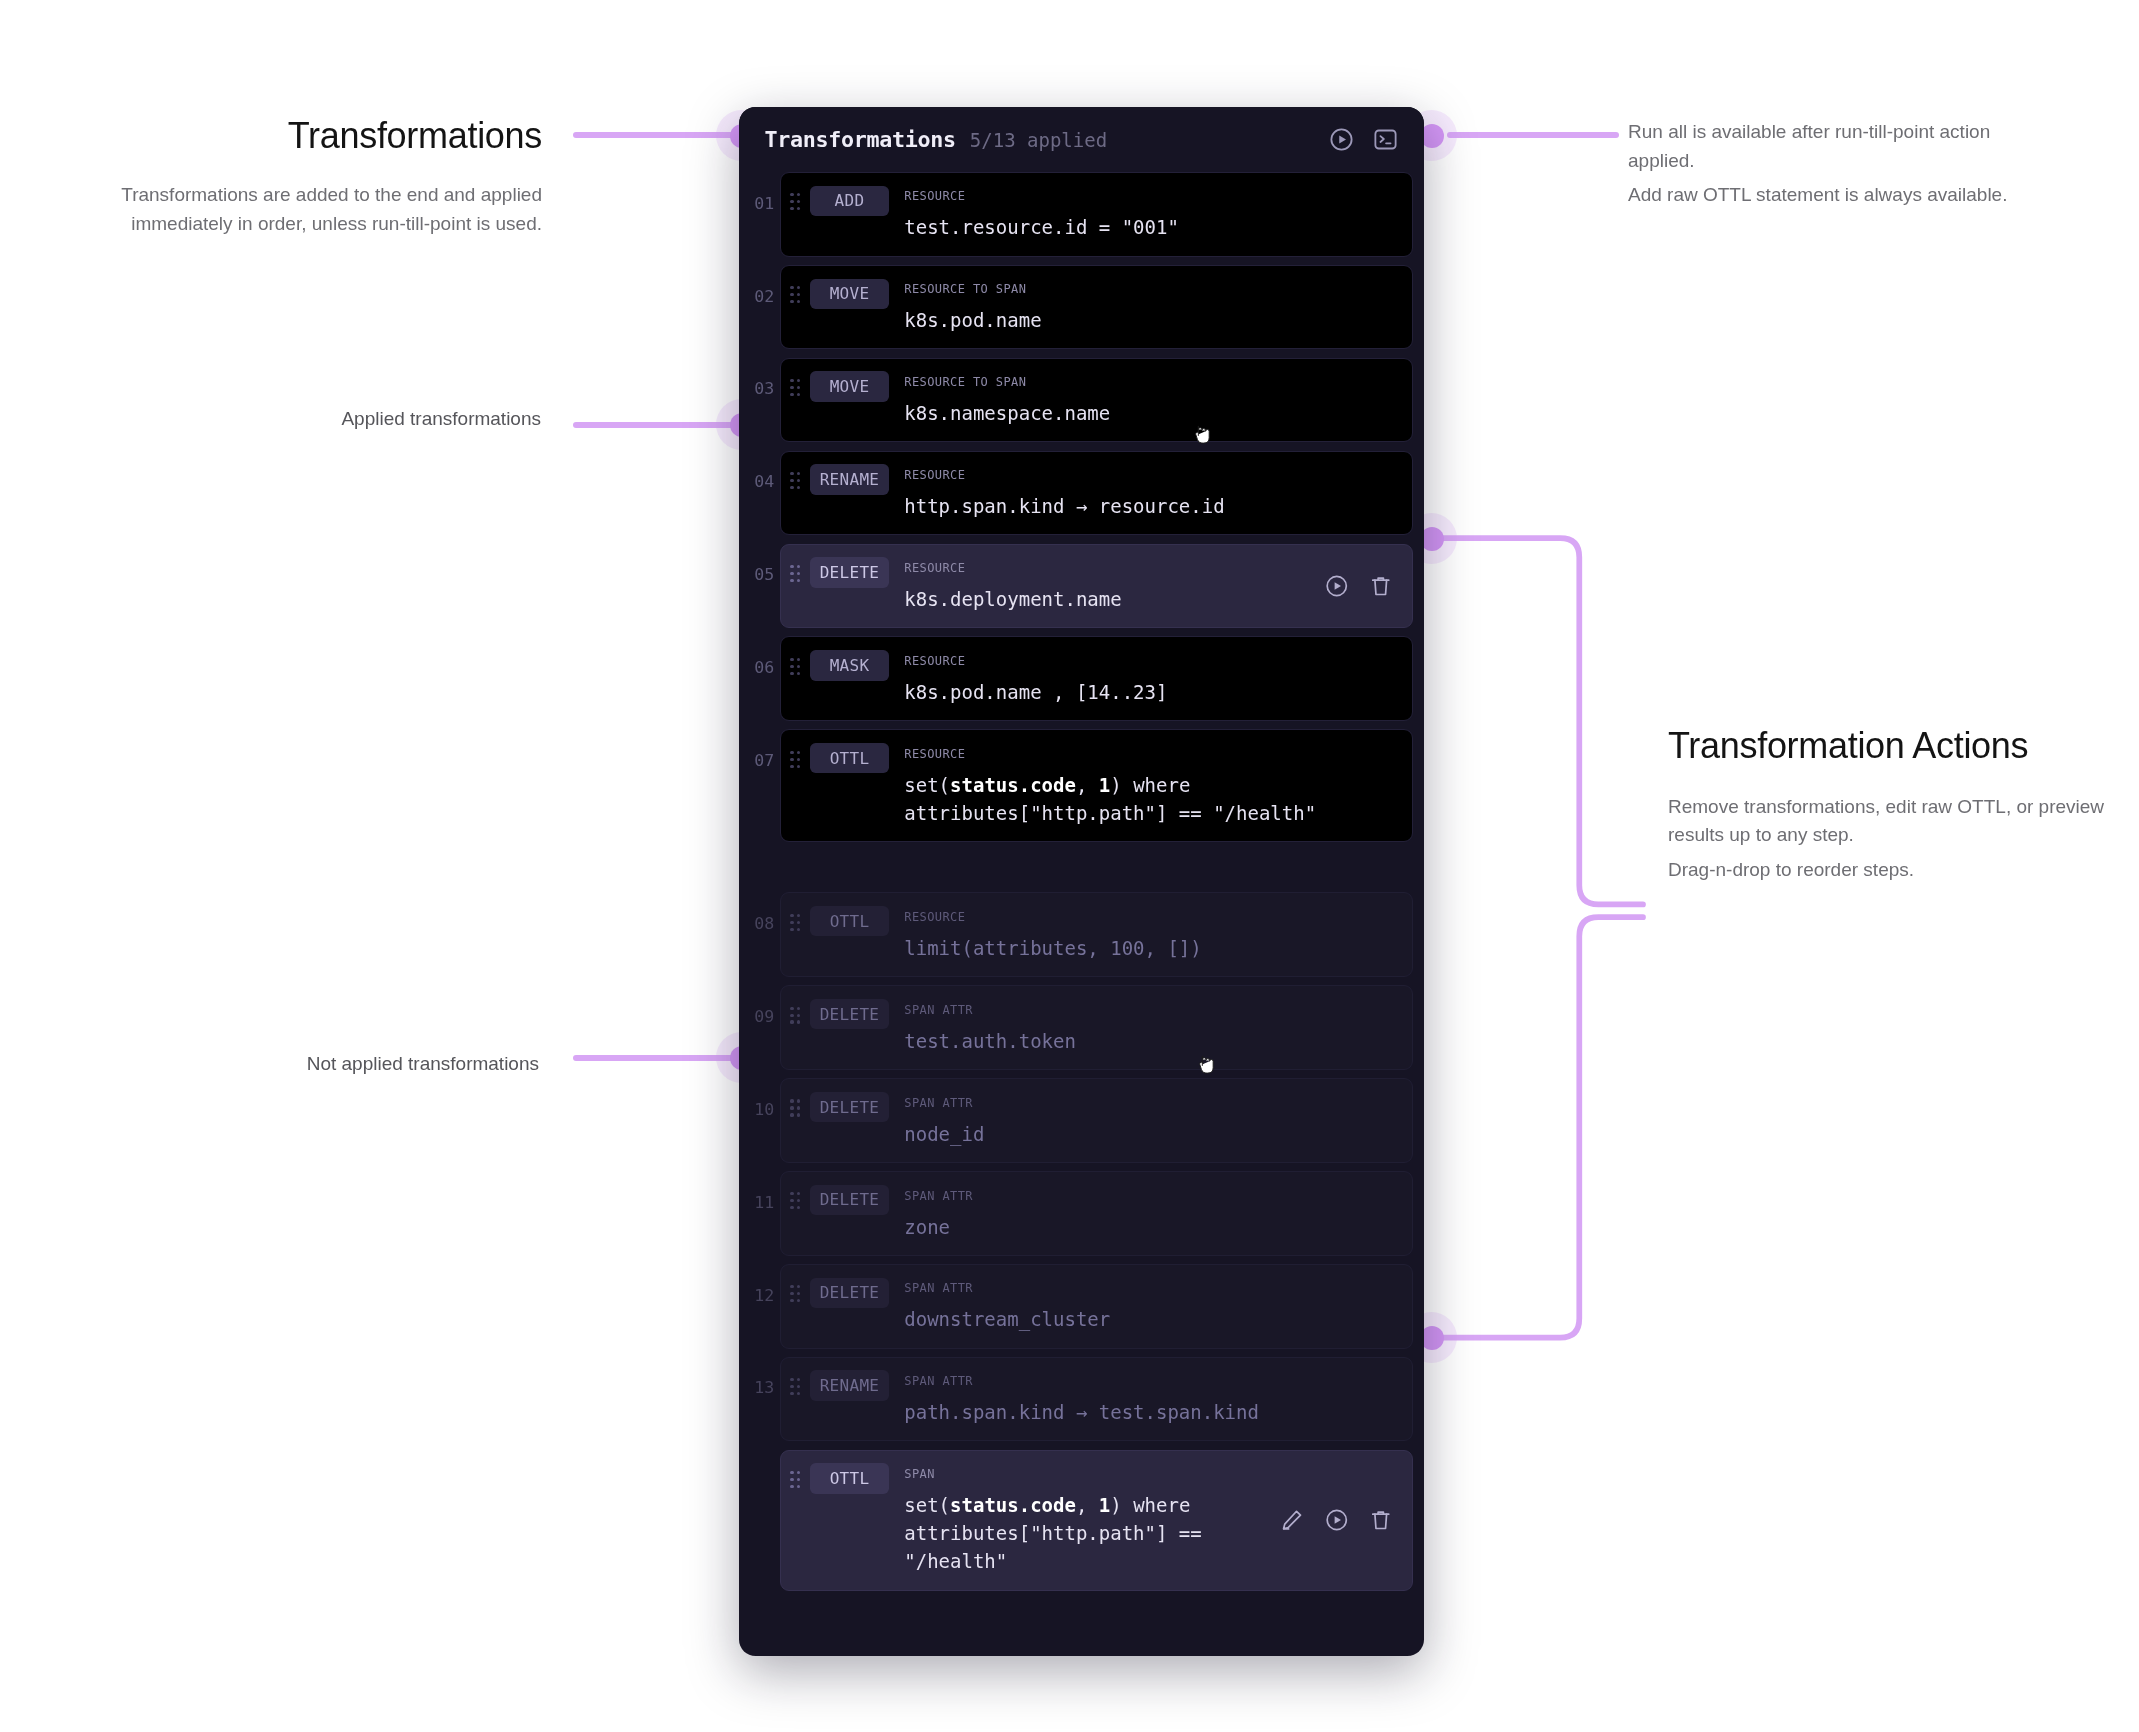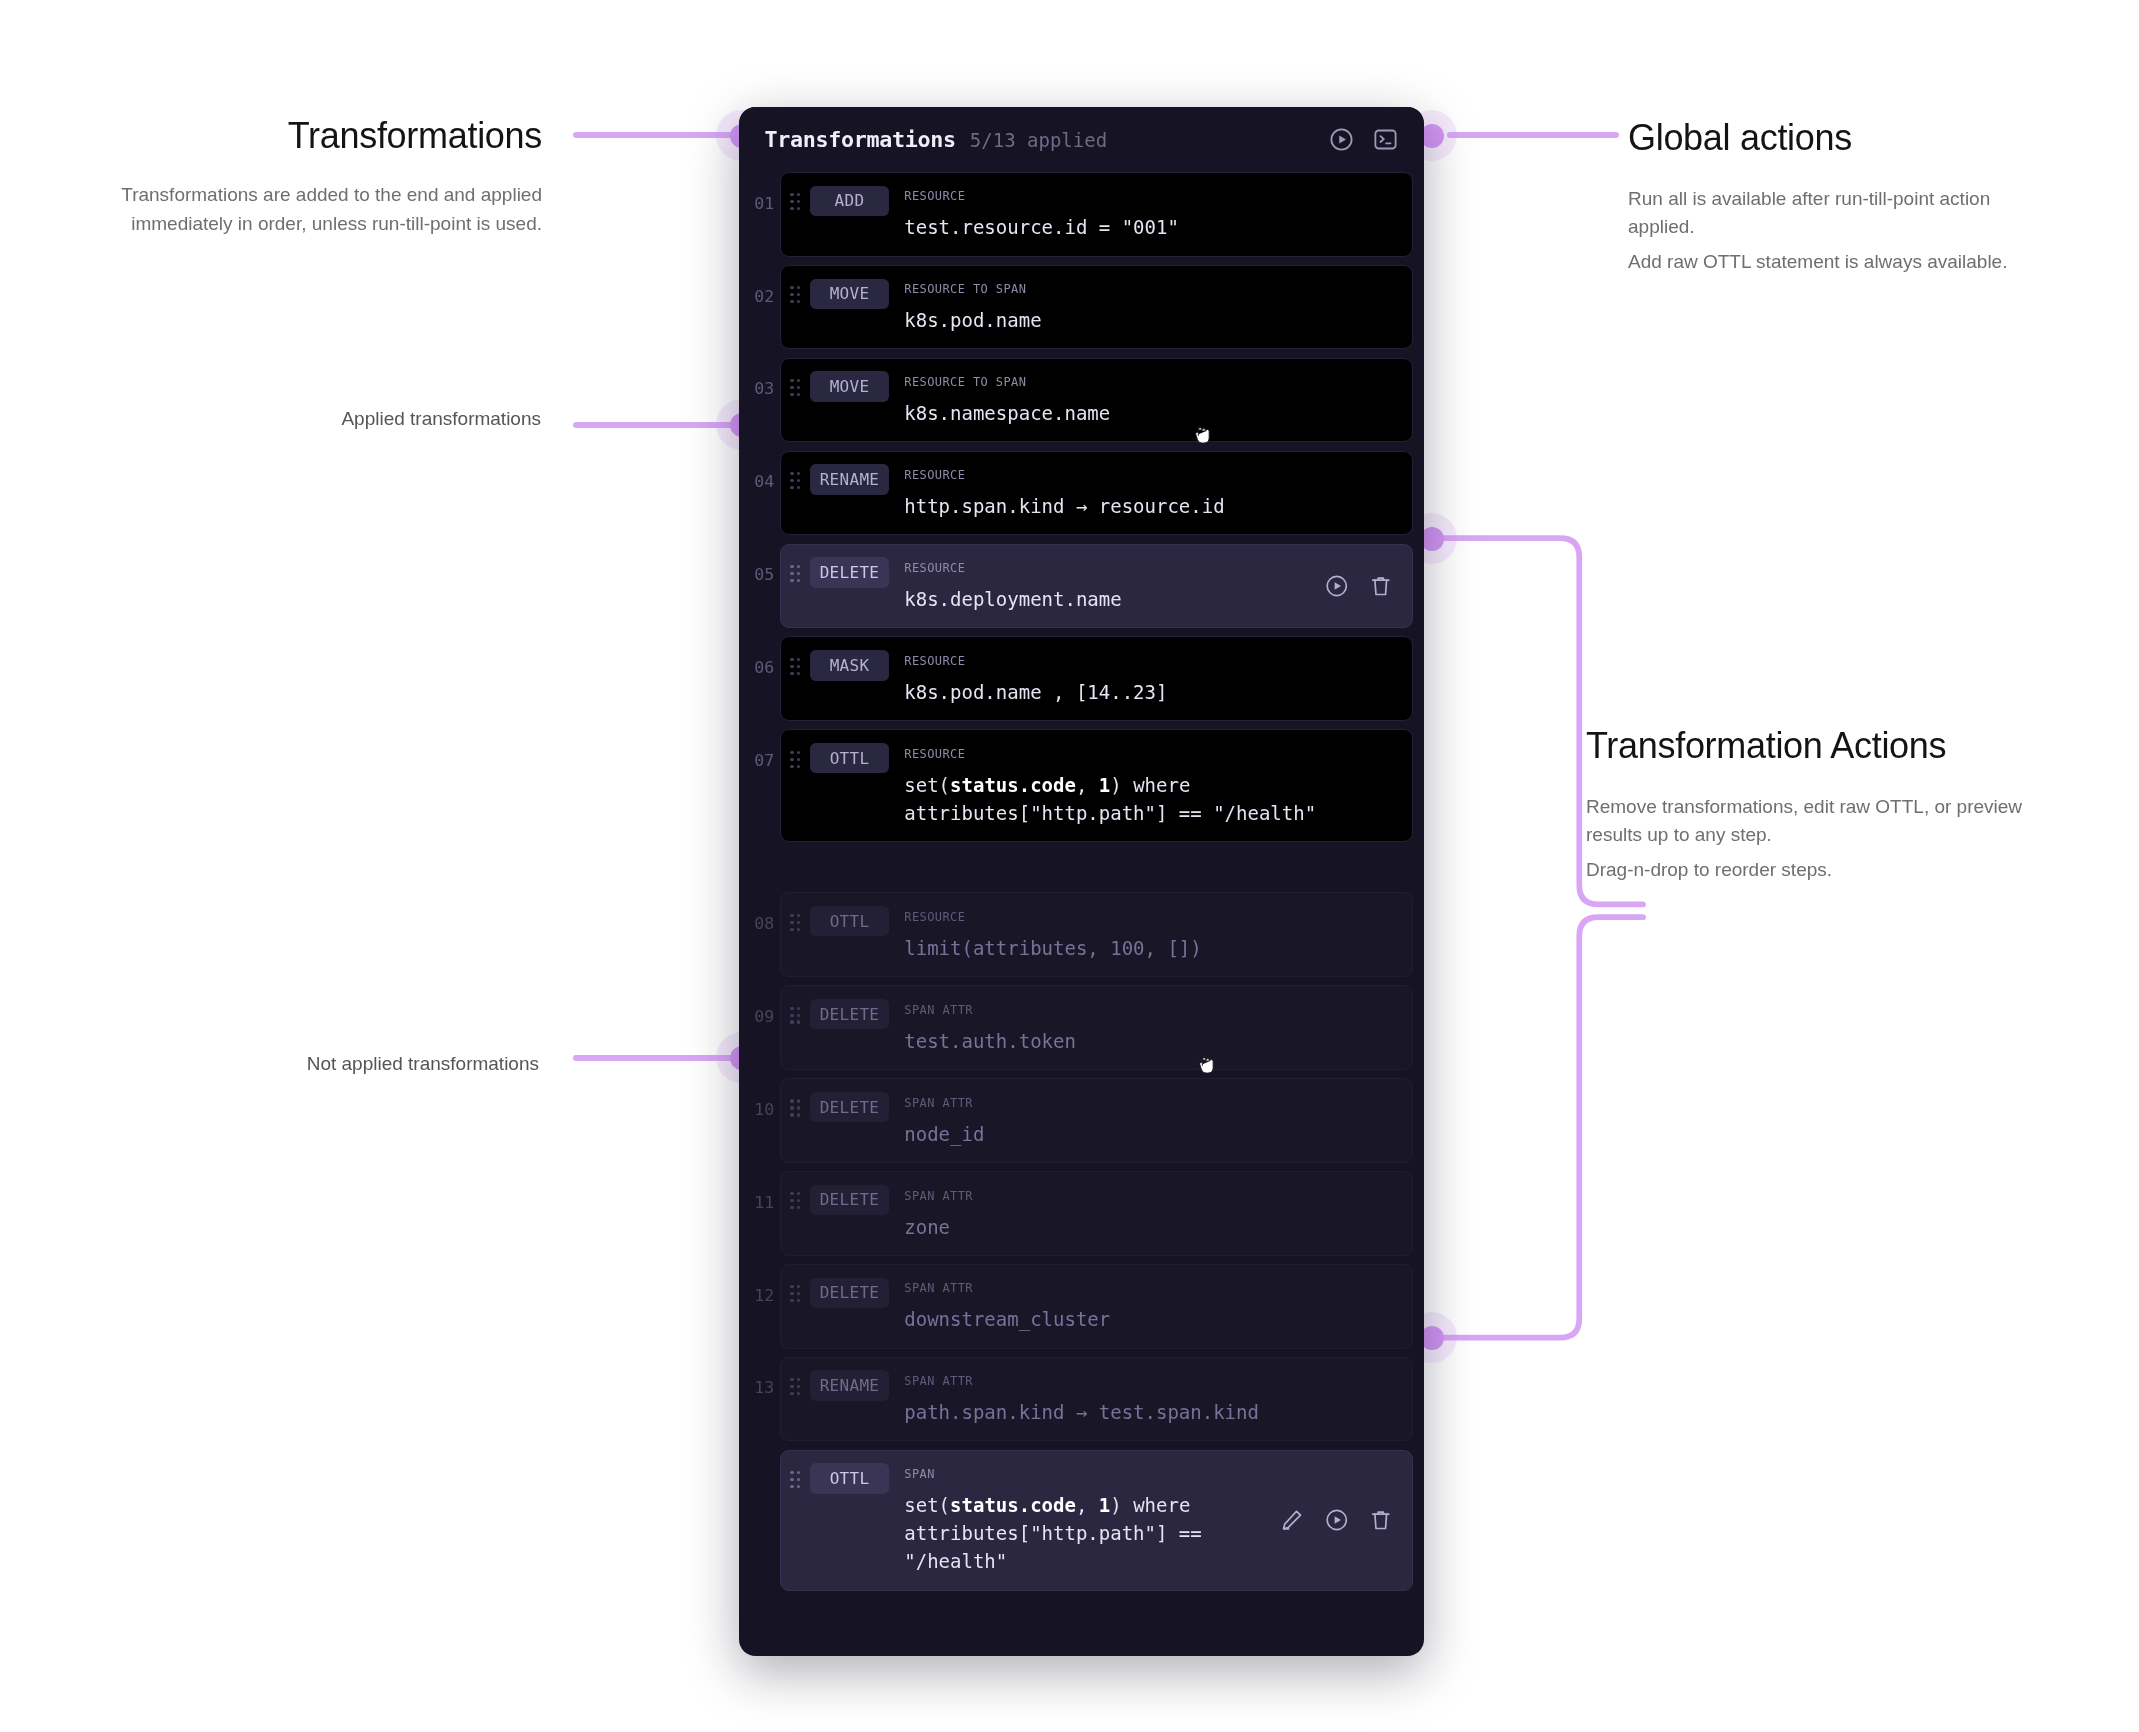--- a/index.html
+++ b/index.html
@@ -158,26 +158,25 @@
 
   <div class="anno anno-left" style="left:210px; top:408px; width:331px;">
     <div class="anno-label">Applied transformations</div>
   </div>
 
   <div class="anno anno-left" style="left:189px; top:1041px; width:350px;margin-top:12px;">
     <div class="anno-label">Not applied transformations</div>
   </div>
 
   <div class="anno anno-right" style="left:1628px; top:118px; width:420px;">
-    <div class="anno-title">Global actions</div>
     <div class="anno-body">Run all is available after run-till-point action applied.</div>
     <div class="anno-body">Add raw OTTL statement is always available.</div>
   </div>
 
-  <div class="anno anno-right" style="left:1586px; top:726px; width:439px;">
+  <div class="anno anno-right" style="left:1668px; top:726px; width:439px;">
     <div class="anno-title">Transformation Actions</div>
     <div class="anno-body">Remove transformations, edit raw OTTL, or preview results up to any step.</div>
     <div class="anno-body">Drag-n-drop to reorder steps.</div>
   </div>
 
   <div class="conn-line" style="left:573px; top:132px; width:166px; height:5.7px;"></div>
   <div class="dot-wrap" style="left:716px; top:110px;"></div>
 
   <div class="conn-line" style="left:573px; top:422px; width:166px; height:5.7px;"></div>
   <div class="dot-wrap" style="left:716px; top:399px;"></div>

